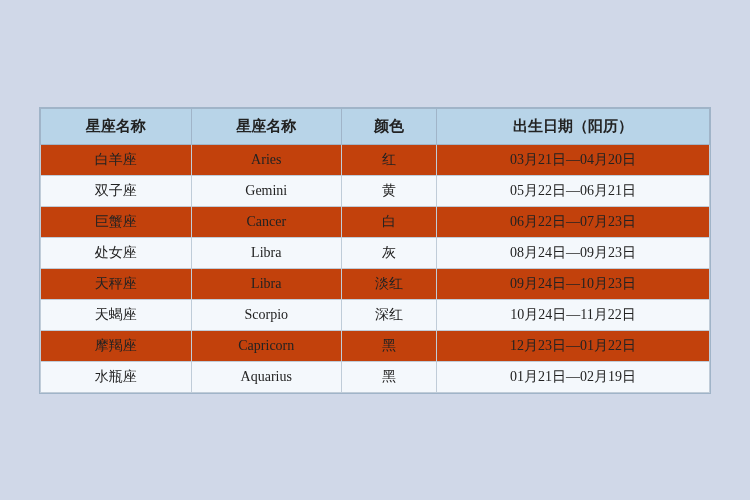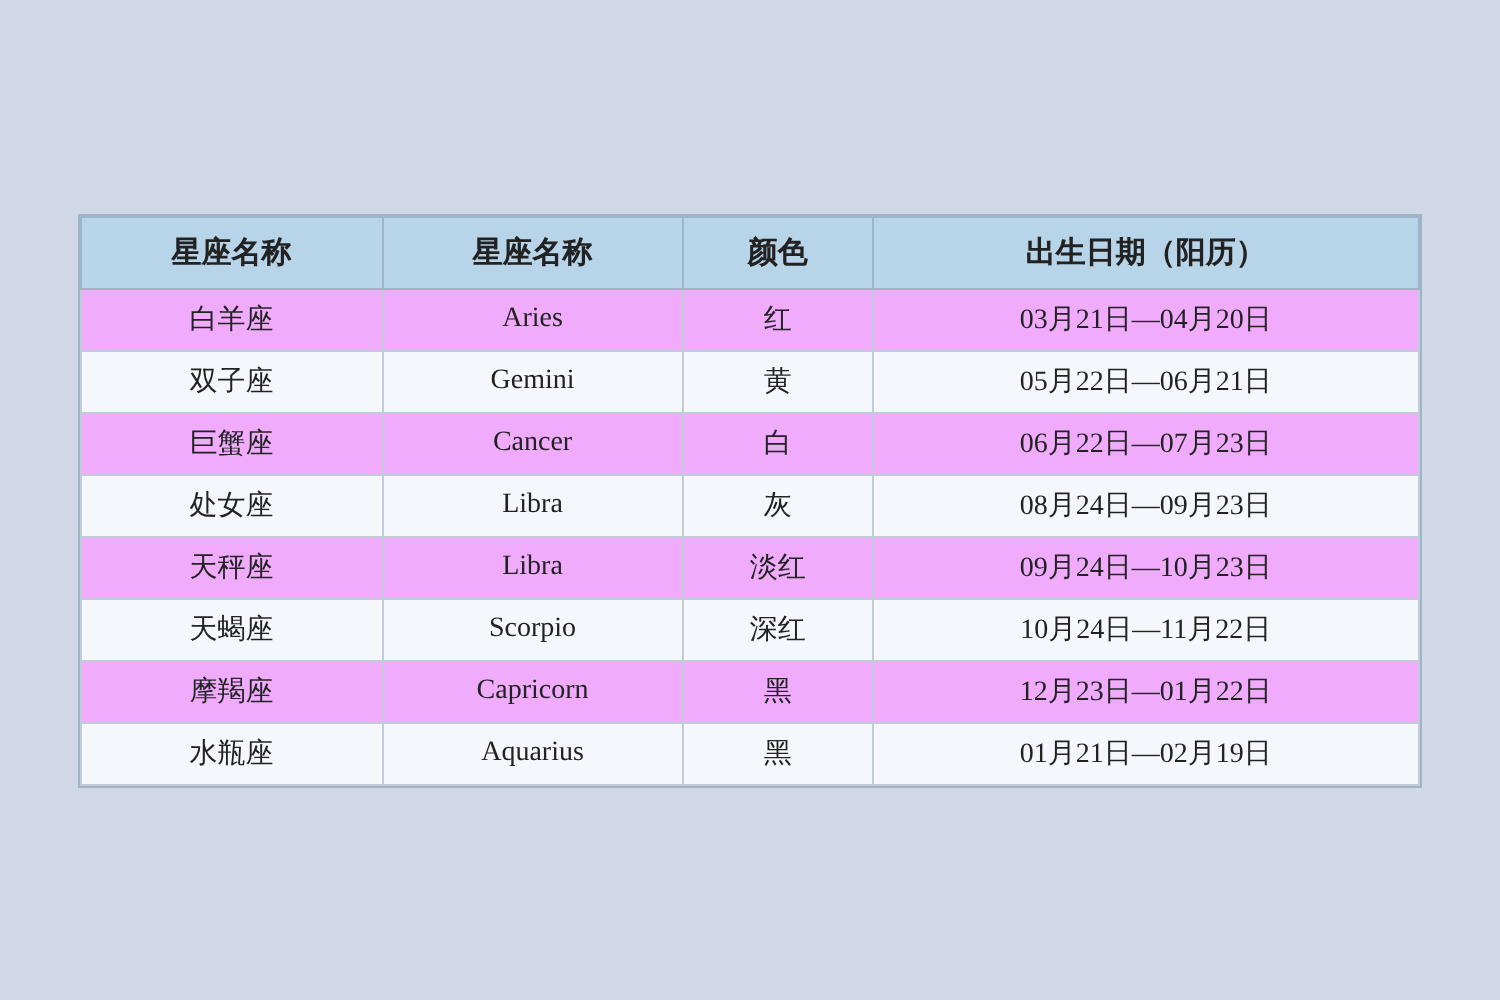--- a/index.html
+++ b/index.html
@@ -38,21 +38,21 @@
       font-size: 15px;
       color: #222;
     }
 
     tbody tr td {
       border: 1px solid #c0ccd8;
       padding: 6px 10px;
       text-align: center;
       font-size: 14px;
       color: #222;
-      background-color: #f0abfc;
+      background-color: #c2410c;
     }
 
     tbody tr:nth-child(even) td {
       background-color: #f4f8fc;
     }
   </style>
 </head>
 <body>
 
 <div class="table-container">

